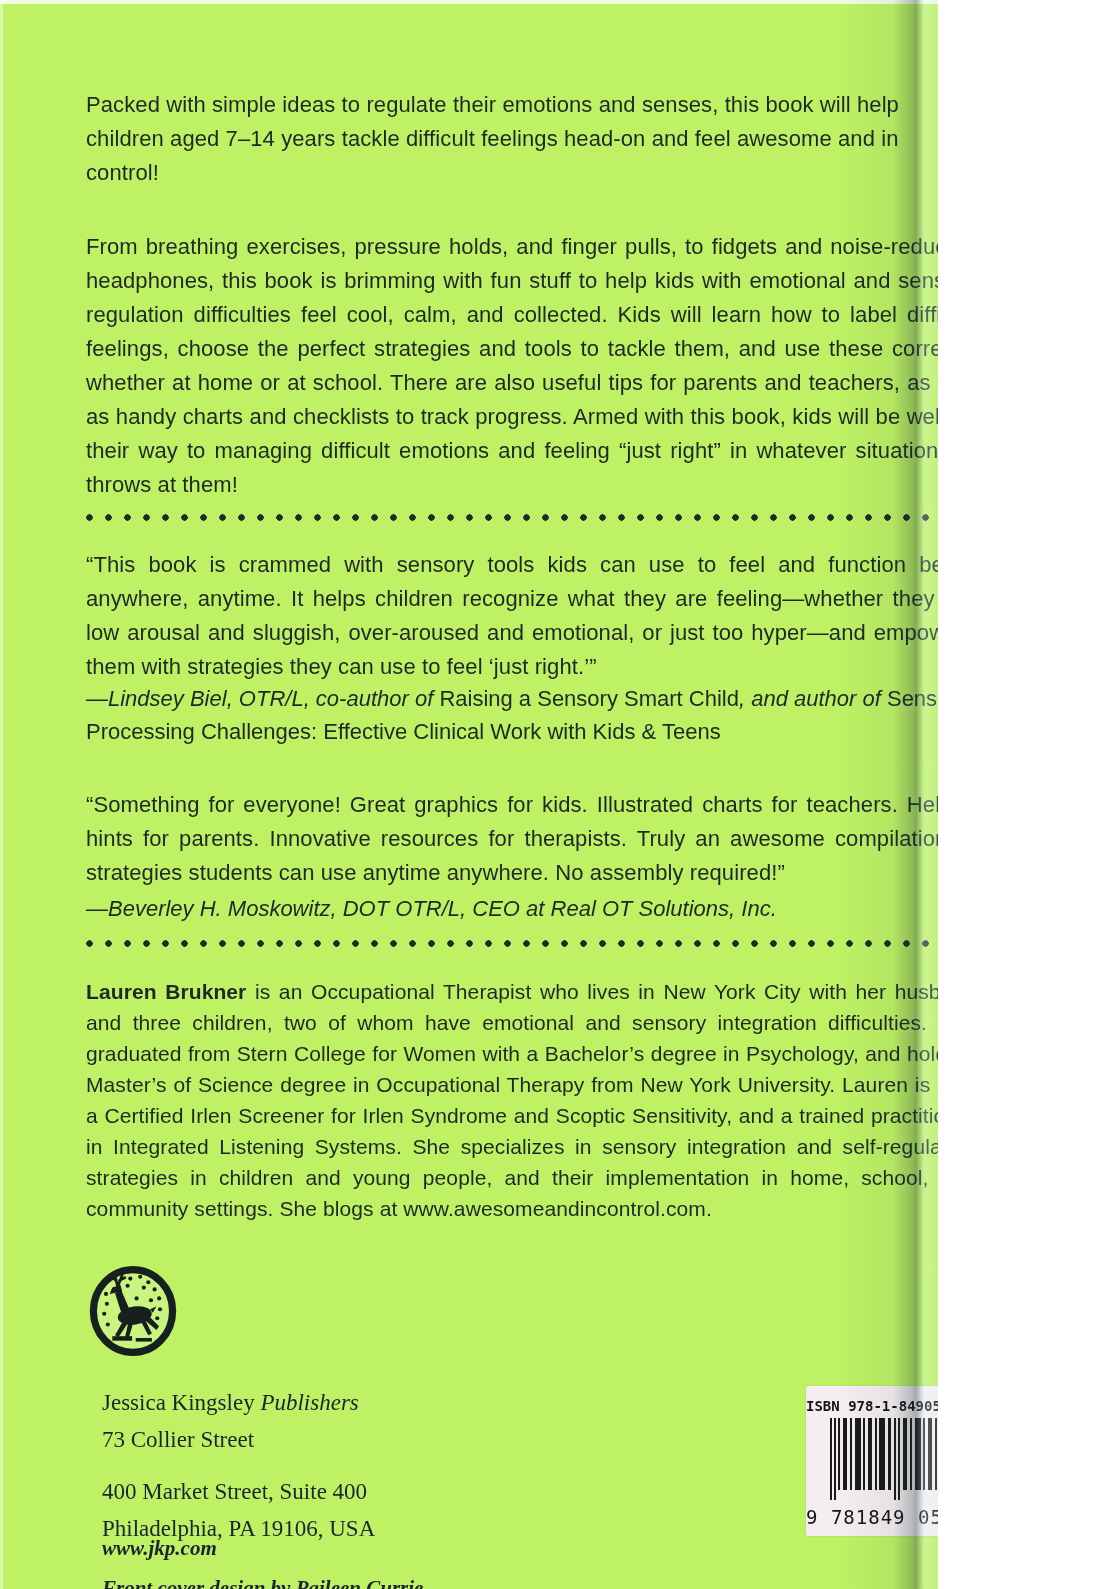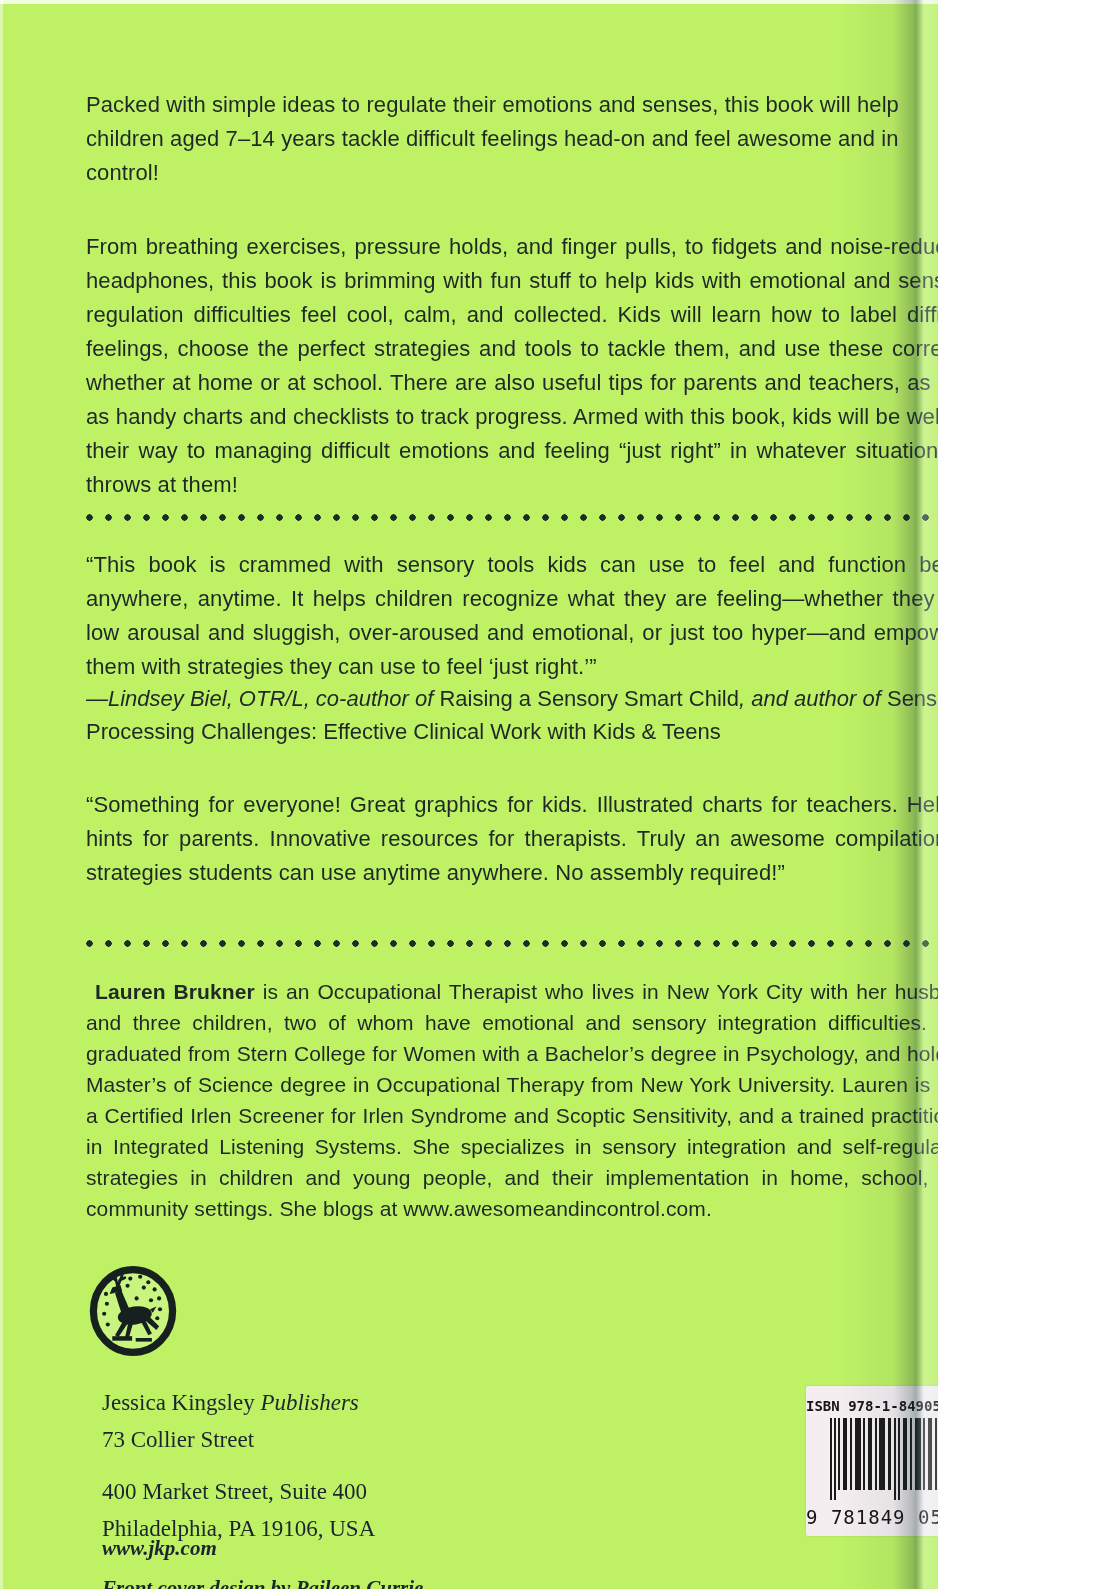--- a/index.html
+++ b/index.html
@@ -32,21 +32,21 @@
   .dotted{
     position:absolute;left:86px;width:890px;height:7px;
     background-image:radial-gradient(circle at 3.5px 3.5px,#202a29 3px,rgba(0,0,0,0) 3.4px);
     background-size:19px 7px;background-repeat:repeat-x;
   }
   .attribution{
     margin:0;font-size:22px;line-height:33px;text-align:left;
   }
   .it{font-style:italic;}
   .bio{font-size:21px;line-height:31px;}
-  .bio strong{font-weight:bold;margin-left:9px;}
+  .bio strong{font-weight:bold;}
   .serif{
     font-family:"Liberation Serif",serif;color:#1c2430;
     font-size:23px;line-height:29px;margin:8px;
   }
   .serif .it{font-style:italic;}
   .bold-it{font-weight:bold;font-style:italic;}
   .logo-svg{position:absolute;left:88px;top:1264px;}
   .barcode-box{
     position:absolute;left:806px;top:1386px;width:182px;height:150px;
     background:#f5eef1;border-radius:2px;
@@ -83,20 +83,23 @@
 
   <div class="col" style="top:548px">
     <p class="body-text justify">“This book is crammed with sensory tools kids can use to feel and function better anywhere, anytime. It helps children recognize what they are feeling—whether they are low arousal and sluggish, over-aroused and emotional, or just too hyper—and empowers them with strategies they can use to feel ‘just right.’”</p>
   </div>
   <div class="col" style="top:682px">
     <p class="attribution"><span class="it">—Lindsey Biel, OTR/L, co-author of </span><span>Raising a Sensory Smart Child</span><span class="it">, and author of </span><span>Sensory Processing Challenges: Effective Clinical Work with Kids &amp; Teens</span></p>
   </div>
 
   <div class="col" style="top:788px">
     <p class="body-text justify">“Something for everyone! Great graphics for kids. Illustrated charts for teachers. Helpful hints for parents. Innovative resources for therapists. Truly an awesome compilation of strategies students can use anytime anywhere. No assembly required!”</p>
+  </div>
+  <div class="col" style="top:892px">
+    <p class="attribution"><span class="it">—Beverley H. Moskowitz, DOT OTR/L, CEO at Real OT Solutions, Inc.</span></p>
   </div>
 
   <div class="dotted" style="top:940px"></div>
 
   <div class="col" style="top:976px">
     <p class="body-text justify bio"><strong>Lauren Brukner</strong><span> is an Occupational Therapist who lives in New York City with her husband and three children, two of whom have emotional and sensory integration difficulties. She graduated from Stern College for Women with a Bachelor’s degree in Psychology, and holds a Master’s of Science degree in Occupational Therapy from New York University. Lauren is also a Certified Irlen Screener for Irlen Syndrome and Scoptic Sensitivity, and a trained practitioner in Integrated Listening Systems. She specializes in sensory integration and self-regulation strategies in children and young people, and their implementation in home, school, and community settings. She blogs at www.awesomeandincontrol.com.</span></p>
   </div>
 
   <svg class="logo-svg" width="90" height="94" viewBox="0 0 100 104">
     <ellipse cx="50" cy="52" rx="44" ry="46" fill="rgba(255,255,255,0.18)" stroke="#16201f" stroke-width="8"></ellipse>

